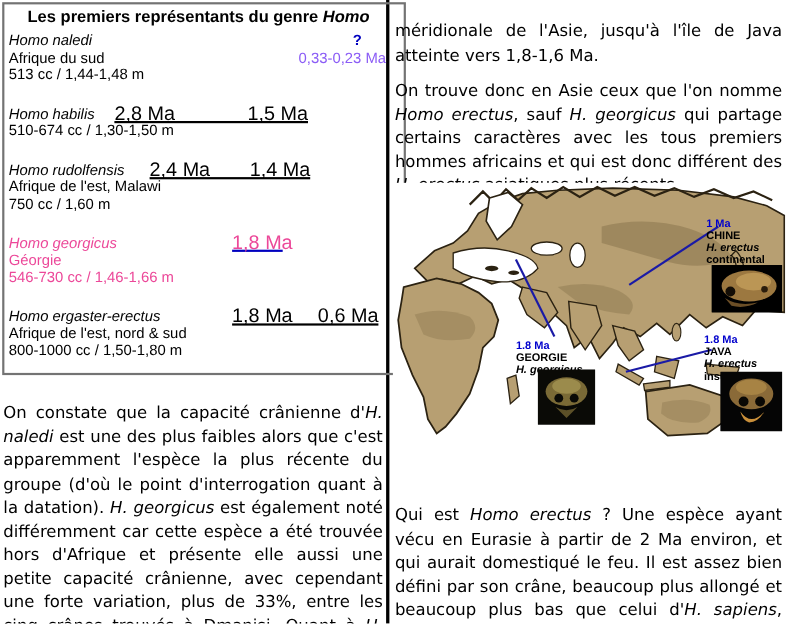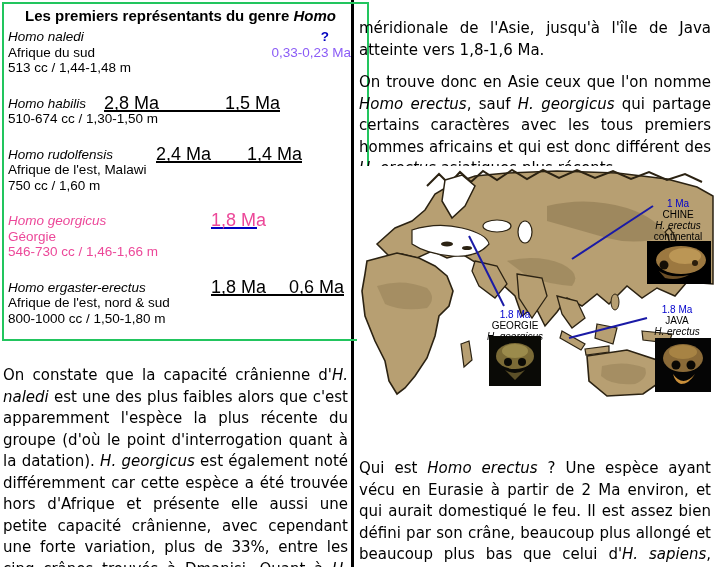--- a/index.html
+++ b/index.html
@@ -3,21 +3,21 @@
 <meta charset="utf-8">
 <style>
   html,body{margin:0;padding:0;background:#fff;}
   .page{position:relative;width:715px;height:567px;background:#fff;overflow:hidden;
         font-family:"Liberation Sans",sans-serif;color:#000;}
   .divider{position:absolute;left:351px;top:0;width:3px;height:567px;background:#000;}
 
   
   .col-left{position:absolute;left:0;top:0;width:352px;height:567px;}
   .species-box{position:absolute;left:2px;top:2px;width:345px;height:330px;
-               border:2px solid #22c55e;padding:3px 14px 2px 4px;}
+               border:2px solid #737373;padding:3px 14px 2px 4px;}
   .box-title{text-align:center;font-weight:bold;font-size:15px;line-height:17px;margin-bottom:5px;}
   .sp{position:relative;font-size:13.5px;line-height:15.5px;margin-bottom:20px;}
   .sp:last-child{margin-bottom:17px;}
   .sp-name{font-style:italic;}
   .blue, .blue .sp-name{color:#ec4899;}
   .timeline{position:absolute;top:0;height:14px;display:flex;justify-content:space-between;
             border-bottom:2px solid #000;font-size:18px;white-space:nowrap;}
   .timeline.blue-line{border-bottom-color:#0000bf;}
   .nal-q{position:absolute;top:0;right:24px;color:#0000bf;font-weight:bold;}
   .nal-date{position:absolute;top:15.5px;right:2px;color:#8b5cf6;}
@@ -29,21 +29,21 @@
   .col-right{position:absolute;left:356px;top:0;width:359px;height:567px;}
   .rpara{position:absolute;left:3px;width:352px;font-family:"DejaVu Sans",sans-serif;
          font-size:15px;line-height:21.5px;text-align:justify;}
   .rpara.p1{top:3px;}
   .rpara.p2{top:57px;}
   .rpara.p3{top:443px;}
 
   
   .map{position:absolute;left:1px;top:166px;width:357px;height:232px;}
   .map svg.world{position:absolute;left:0;top:0;}
-  .map-label{position:absolute;text-align:center;font-size:10px;font-weight:normal;line-height:11px;white-space:nowrap;}
+  .map-label{position:absolute;text-align:left;font-size:10px;font-weight:bold;line-height:11px;white-space:nowrap;}
   .map-label .date{color:#0000cc;}
   .map-label .species{font-style:italic;}
   .skull{position:absolute;background:#000;}
   .skull svg{display:block;}
 </style>
 </head>
 <body>
 
 <div class="page">
   <div class="divider"></div>
@@ -66,21 +66,21 @@
         <div class="timeline" style="left: 96px; width: 176px;">
           <span>2,8 Ma</span>
           <span>1,5 Ma</span>
         </div>
       </div>
 
       <div class="sp">
         <div class="sp-name">Homo rudolfensis</div>
         <div class="sp-region">Afrique de l'est, Malawi</div>
         <div class="sp-stats">750 cc / 1,60 m</div>
-        <div class="timeline" style="left: 148px; width: 146px; gap: 24px;">
+        <div class="timeline" style="left: 128px; width: 146px; gap: 24px;">
           <span>2,4 Ma</span>
           <span>1,4 Ma</span>
         </div>
       </div>
 
       <div class="sp blue">
         <div class="sp-name">Homo georgicus</div>
         <div class="sp-region">Géorgie</div>
         <div class="sp-stats">546-730 cc / 1,46-1,66 m</div>
         <div class="timeline blue-line" style="left: 203px; width: 46px;">

